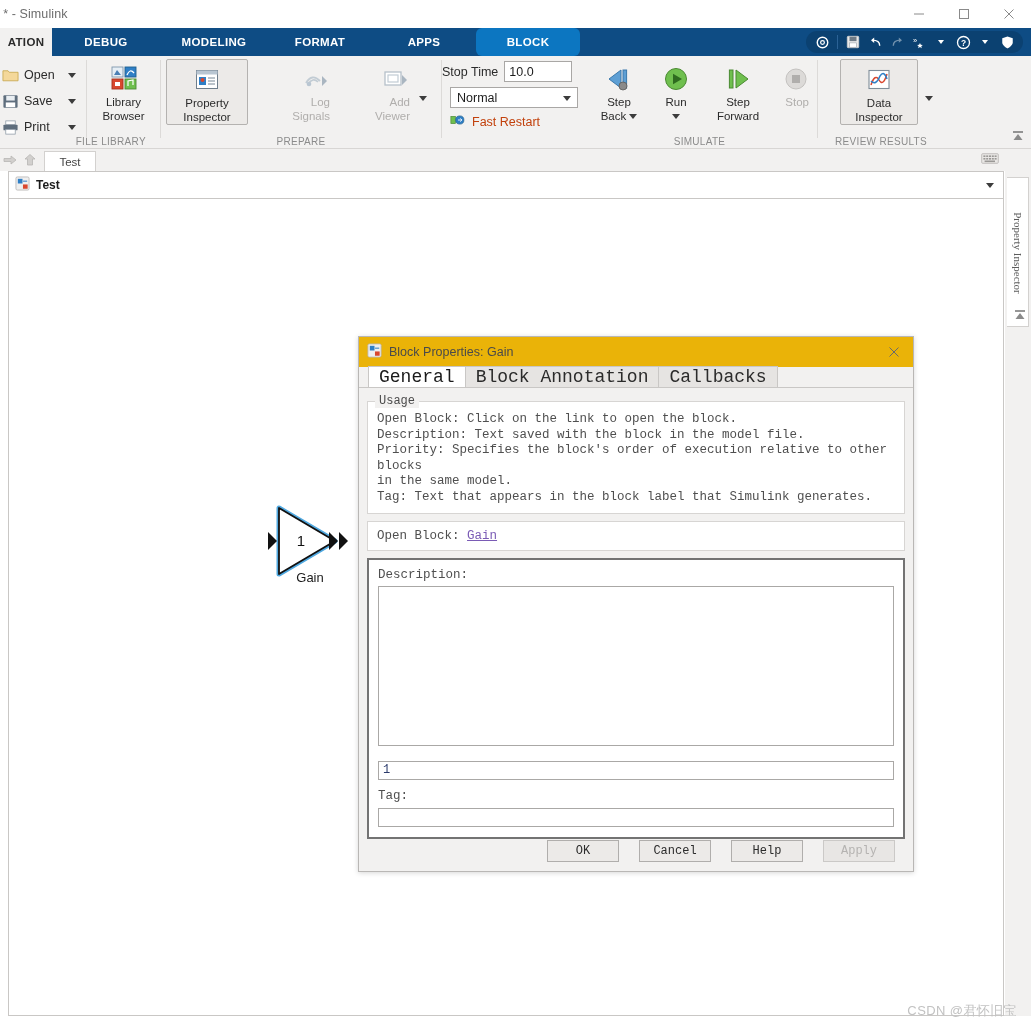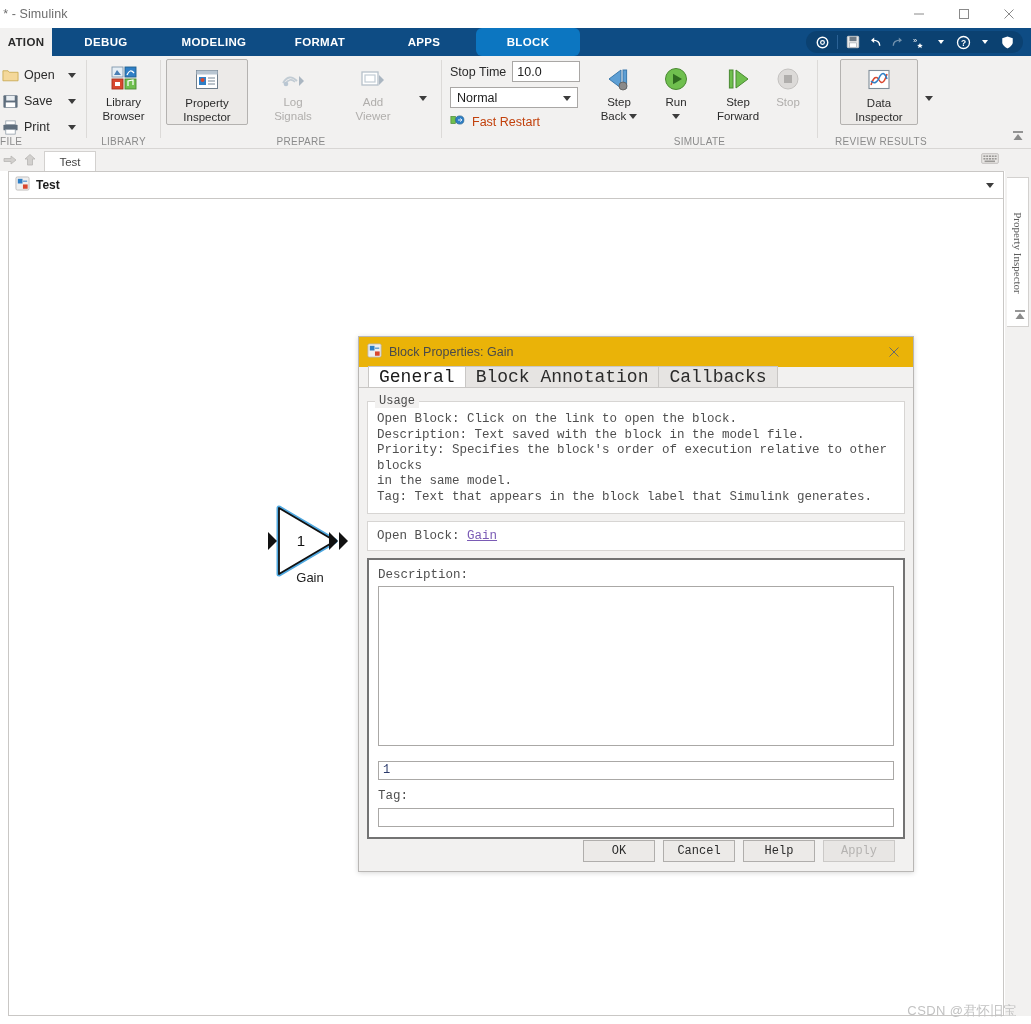--- a/index.html
+++ b/index.html
@@ -79,21 +79,21 @@
   }
   .ficon { width: 17px; height: 17px; position: relative; flex: 0 0 17px; }
 
   
   .bigbtn {
     position: absolute; top: 3px; display: flex; flex-direction: column;
     align-items: center; justify-content: flex-start; padding-top: 4px;
     font-size: 11.5px; color: #2b2b2b; text-align: center; line-height: 12.5px;
   }
   .bigbtn.framed { border: 1px solid #b4b2b0; background: #eceae8; border-radius: 2px; }
-  .bigbtn.disabled { color: #b0aeac; }
+  .bigbtn.disabled { color: #b0aeac; align-items: flex-end; }
   .bigbtn .bicon { height: 32px; display: flex; align-items: center; justify-content: center; }
   .bigbtn .blabel { margin-top: 1px; }
 
   .lil-caret {
     width: 0; height: 0; border-left: 4px solid transparent; border-right: 4px solid transparent;
     border-top: 5px solid #3c3c3c; display: inline-block; vertical-align: middle;
     margin-left: 3px;
   }
 
   
@@ -226,21 +226,21 @@
   .text-input {
     width: 100%; height: 19px; border: 1px solid #aaa8a6; background: #ffffff;
     font-family: "Liberation Mono", monospace; font-size: 12px; color: #2b3a6b;
     padding: 0 4px; outline: none;
   }
   .spacer8 { height: 9px; }
 
   .dlg-footer {
     position: absolute; left: 0; bottom: 0; width: 100%; height: 40px;
     display: flex; align-items: center; justify-content: flex-end;
-    padding-right: 18px; gap: 8px;
+    padding-right: 18px; gap: 20px;
   }
   .dbtn {
     width: 72px; height: 22px; border: 1px solid #b0aeac; background: #eceae8;
     font-family: "Liberation Mono", monospace; font-size: 12px; color: #2b2b2b;
     display: flex; align-items: center; justify-content: center;
   }
   .dbtn.disabled { color: #b5b3b1; background: #e8e6e4; border-color: #cbc9c7; }
 
   .watermark {
     position: absolute; right: 14px; bottom: 4px;
@@ -363,21 +363,21 @@
         <span class="ficon">
           <svg width="17" height="17" viewBox="0 0 18 18">
               <rect x="4" y="2" width="10" height="4" fill="#fff" stroke="#8d9aa6" stroke-width=".8"></rect>
               <rect x="1.5" y="6" width="15" height="6" rx="1" fill="#5f6e7d"></rect>
               <rect x="4" y="11" width="10" height="5" fill="#fff" stroke="#8d9aa6" stroke-width=".8"></rect>
             </svg>
         </span>
         <span class="flabel">Print</span>
         <span class="fcaret"></span>
       </div>
-      <div class="glabel" style="text-align:left; padding-left:0;">FILE</div>
+      <div class="glabel" style="text-align:right; padding-left:0;margin-left:12px;">FILE</div>
     </div>
     <div class="gsep" style="left:86px;"></div>
 
     <div class="rgroup" style="left:87px; width:73px;">
       <div class="bigbtn" style="left:4px; width:65px;">
         <span class="bicon">
           <svg width="30" height="28" viewBox="0 0 30 28">
             <rect x="3" y="2" width="11" height="10" fill="#e6eef5" stroke="#7f97ad" stroke-width=".9"></rect>
             <path d="M5 10 L8 5 L12 10 Z" fill="#4a7fb5"></path>
             <rect x="16" y="2" width="11" height="10" fill="#2f7fc6" stroke="#20618f" stroke-width=".9"></rect>
@@ -436,21 +436,21 @@
         <span class="blabel">Add</span>
         <span class="blabel">Viewer</span>
       </div>
 
       <div style="position:absolute; left:255px; top:33px;"><span class="lil-caret"></span></div>
       <div class="glabel">PREPARE</div>
     </div>
     <div class="gsep" style="left:441px;"></div>
 
     <div class="rgroup" style="left:442px; width:375px;">
-      <div class="stoptime-row" style="left:8px; top:5px;">
+      <div class="stoptime-row" style="left:0; top:5px;">
         <span class="stoptime-lbl">Stop Time</span>
         <input class="stoptime-inp" type="text" value="10.0" style="">
       </div>
       <div class="modesel" style="left:8px; top:31px;">
         <span>Normal</span>
         <span class="sc"><span class="lil-caret"></span></span>
       </div>
       <div class="fastrestart" style="left:8px; top:57px;">
         <span>
           <svg width="16" height="14" viewBox="0 0 18 14">

